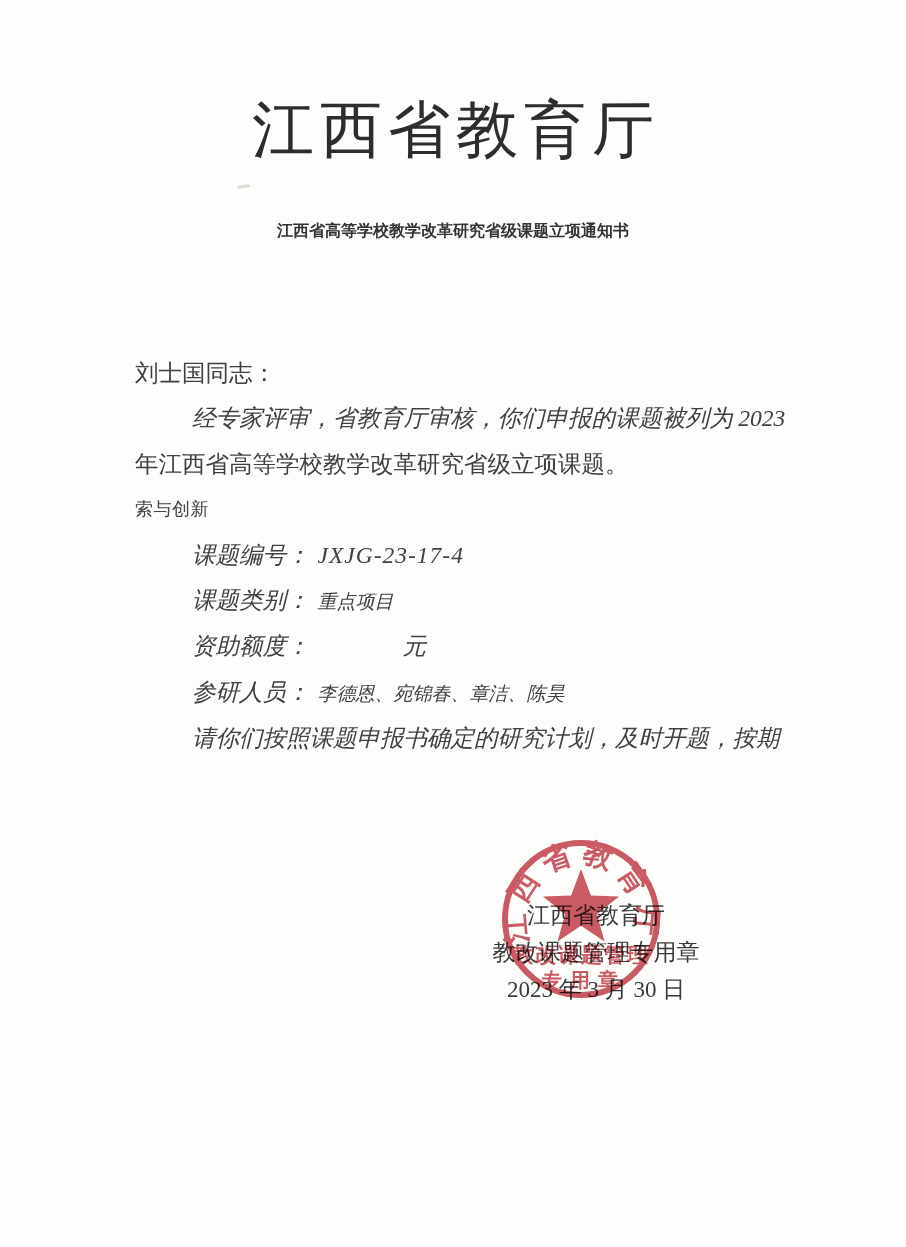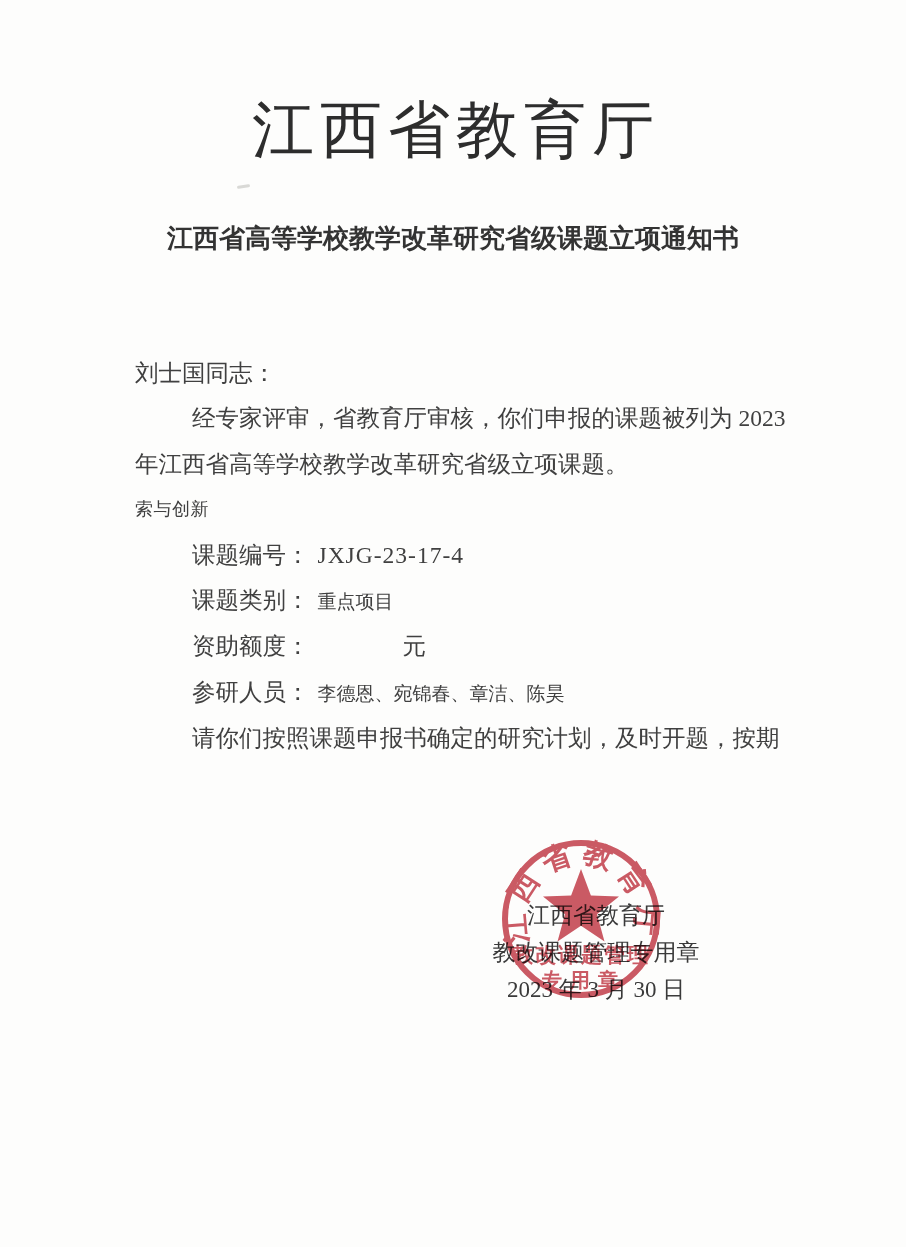--- a/index.html
+++ b/index.html
@@ -25,35 +25,35 @@
     letter-spacing:6px;
     text-indent:6px;
     color:#2d2d2d;
     white-space:nowrap;
   }
   .notice-title{
     position:absolute;
     top:221px;left:0;width:906px;
     margin:0;
     text-align:center;
-    font-size:26px;
+    font-size:16px;
     font-weight:700;
     font-family:"Liberation Sans","DejaVu Sans",sans-serif;
     color:#333333;
     white-space:nowrap;
   }
   .doc-body{
     position:absolute;
     top:351px;left:135px;width:680px;
     font-size:23.5px;
     line-height:45.4px;
     color:#404040;
   }
   .line{white-space:nowrap;}
-  .indent{text-indent:57px;}
+  .indent{text-indent:57px;font-style:italic;}
   .kai{font-size:19px;}
   .name-val{font-size:18px;margin-left:4px;letter-spacing:0.5px;}
   .val{margin-left:8px;}
   .mono-val{margin-left:8px;letter-spacing:1px;}
   .funding-gap{display:inline-block;width:93px;}
   .signature{
     position:absolute;
     top:897px;left:482px;width:228px;
     text-align:center;
     font-size:23px;

